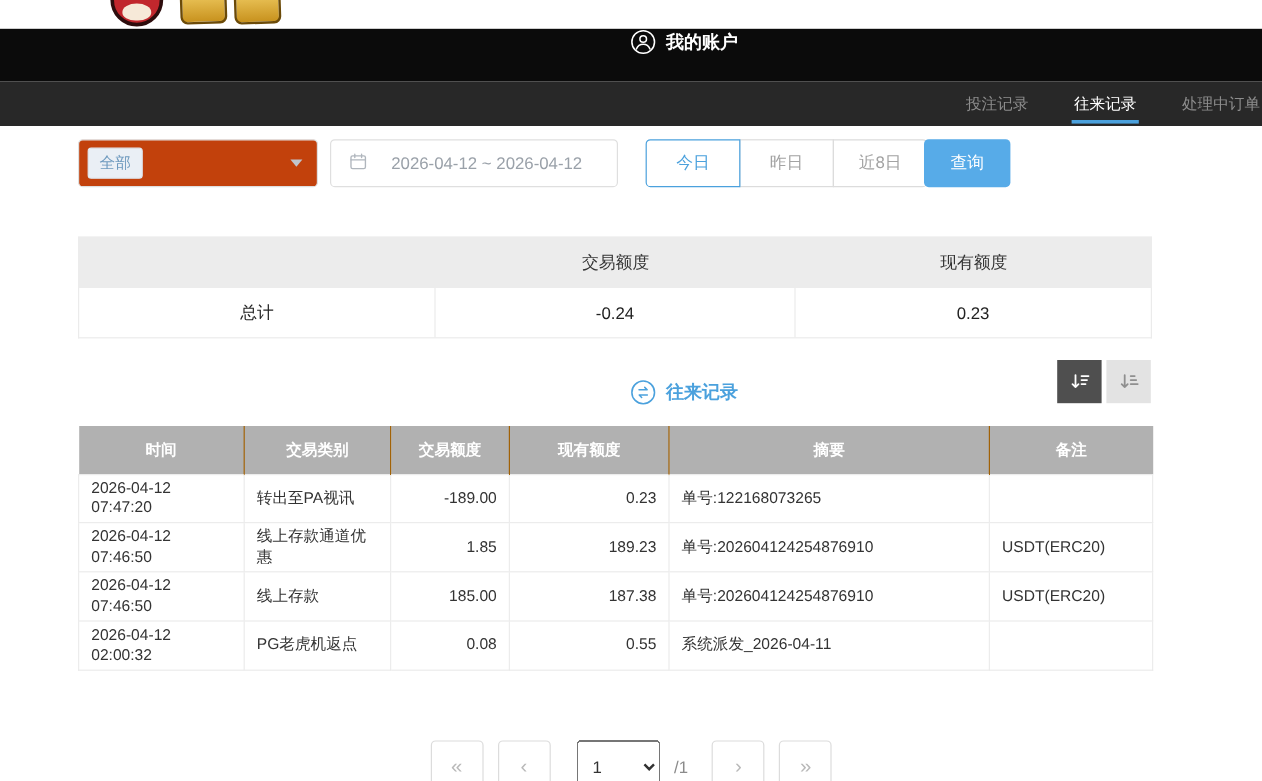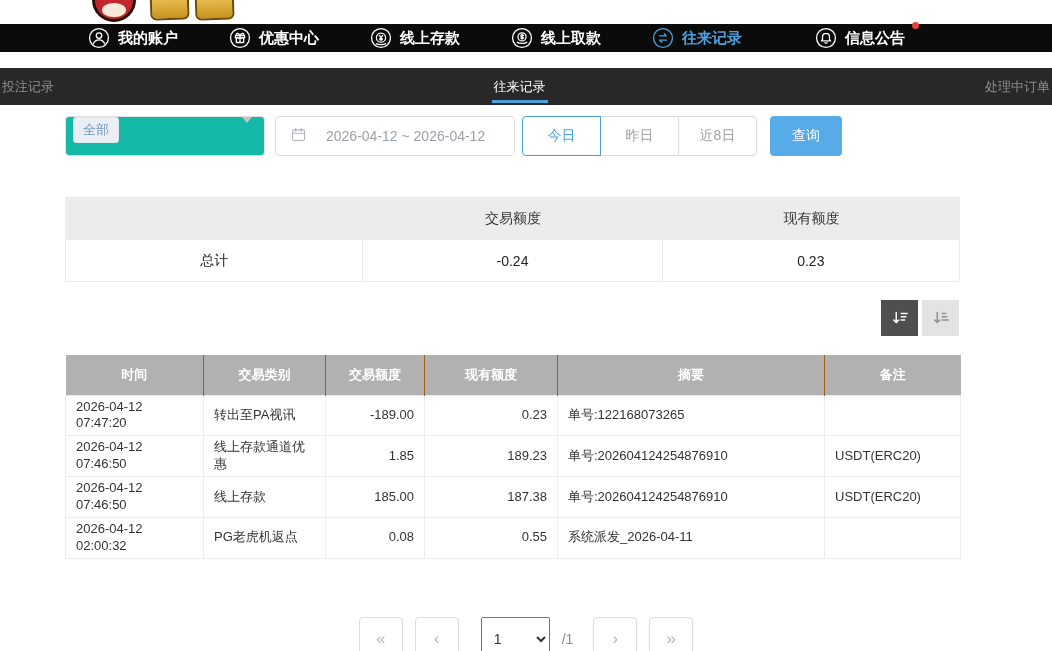--- a/index.html
+++ b/index.html
@@ -11,54 +11,54 @@
   .logo-strip { position:absolute; top:0; left:0; right:0; height:24px; background:#fff; }
   .mascot { position:absolute; left:92px; top:-22px; width:44px; height:44px; border-radius:50%;
             background:#c1272d; border:3px solid #2d0d0d; }
   .mascot::after { content:""; position:absolute; left:7px; bottom:2px; width:24px; height:14px;
                    border-radius:50% 50% 46% 46%; background:#f6e9d8; }
   .logo-gold { position:absolute; left:150px; top:-14px; width:84px; height:34px; display:flex; gap:6px; }
   .gold-char { flex:1; background:linear-gradient(#f8d76f,#c8921e); border:2px solid #6b4a08;
                border-radius:6px; transform:rotate(-2deg); }
 
   
-  .topnav { position:absolute; top:24px; left:0; right:0; height:28px; background:#0b0b0b;
-            display:flex; align-items:center; padding-left:88px; gap:51px; }
+  .topnav { position:absolute; top:24px; left:0; right:0; height:44px; background:#0b0b0b;
+            display:flex; align-items:center; padding-left:88px; gap:51px;flex-direction:column; }
   .nav-item { display:flex; align-items:center; gap:8px; color:#ffffff; font-size:15px;
               font-weight:bold; position:relative; cursor:pointer; white-space:nowrap; }
   .nav-item.active { color:#4ba1dd; }
   .nav-item:last-child { margin-left:22px; }
   .nav-item svg { display:block; }
   .badge-dot { position:absolute; top:-5px; right:-14px; width:7px; height:7px; border-radius:50%;
                background:#e8413c; }
 
   
   .subnav { position:absolute; top:68px; left:0; right:0; height:37px; background:#282828;
-            display:flex; justify-content:space-between; gap:34px; }
+            display:flex; justify-content:flex-end; gap:34px; }
   .tab { color:#8d8d8d; font-size:13px; display:flex; align-items:center; position:relative;
          cursor:pointer; padding:0 2px; white-space:nowrap; }
   .tab.active { color:#ffffff; }
   .tab.active::after { content:""; position:absolute; left:0; right:0; bottom:2px; height:3px; background:#4ba1dd; }
 
   
   .type-select { position:absolute; left:65px; top:116px; width:200px; height:40px;
-                 border:1px solid #dfdfdf; border-radius:4px; display:flex; align-items:flex-start;
-                 padding:0 12px 0 7px; cursor:pointer; background:#14b8a6; }
+                 border:1px solid #dfdfdf; border-radius:4px; display:flex; align-items:center;
+                 padding:0 12px 0 7px; cursor:pointer; background:#c2410c; }
   .tag { background:#eaeff5; color:#6d99be; font-size:13px; padding:3px 9px; border-radius:3px;
          border:1px solid #dfe7ef; }
   .select-caret { margin-left:auto; width:0; height:0; border-left:5px solid transparent;
                   border-right:5px solid transparent; border-top:6px solid #c0c4cc; }
   .date-input { position:absolute; left:275px; top:116px; width:240px; height:40px;
                 border:1px solid #dfdfdf; border-radius:4px; display:flex; align-items:center;
                 gap:19px; padding:0 10px 0 14px; color:#9aa1a9; font-size:14px; cursor:pointer; background:#fff; }
   .quick-group { position:absolute; left:522px; top:116px; display:flex; }
   .quick-btn { width:79px; height:40px; border:1px solid #dcdcdc; background:#fff; color:#a3a3a3;
                font-size:14px; display:flex; align-items:center; justify-content:center;
                margin-left:-1px; cursor:pointer; position:relative; }
-  .quick-btn:first-child { margin-left:0; border-radius:4px 0 0 4px; }
+  .quick-btn:first-child { margin-left:16px; border-radius:4px 0 0 4px; }
   .quick-btn:last-child { border-radius:0 4px 4px 0; }
   .quick-btn.active { border-color:#4ba1dd; color:#4ba1dd; z-index:1; }
   .query-btn { position:absolute; left:770px; top:116px; width:72px; height:40px; background:#57abe8;
                color:#fff; border:none; border-radius:4px; font-size:14px; cursor:pointer;
                font-family:inherit; }
 
   
   .summary { position:absolute; left:65px; top:197px; width:895px; font-size:14px; color:#333; }
   .summary-header { display:flex; height:43px; background:#ececec; align-items:center; }
   .summary-row { display:flex; height:42px; align-items:center; border:1px solid #ebebeb; border-top:none; }

